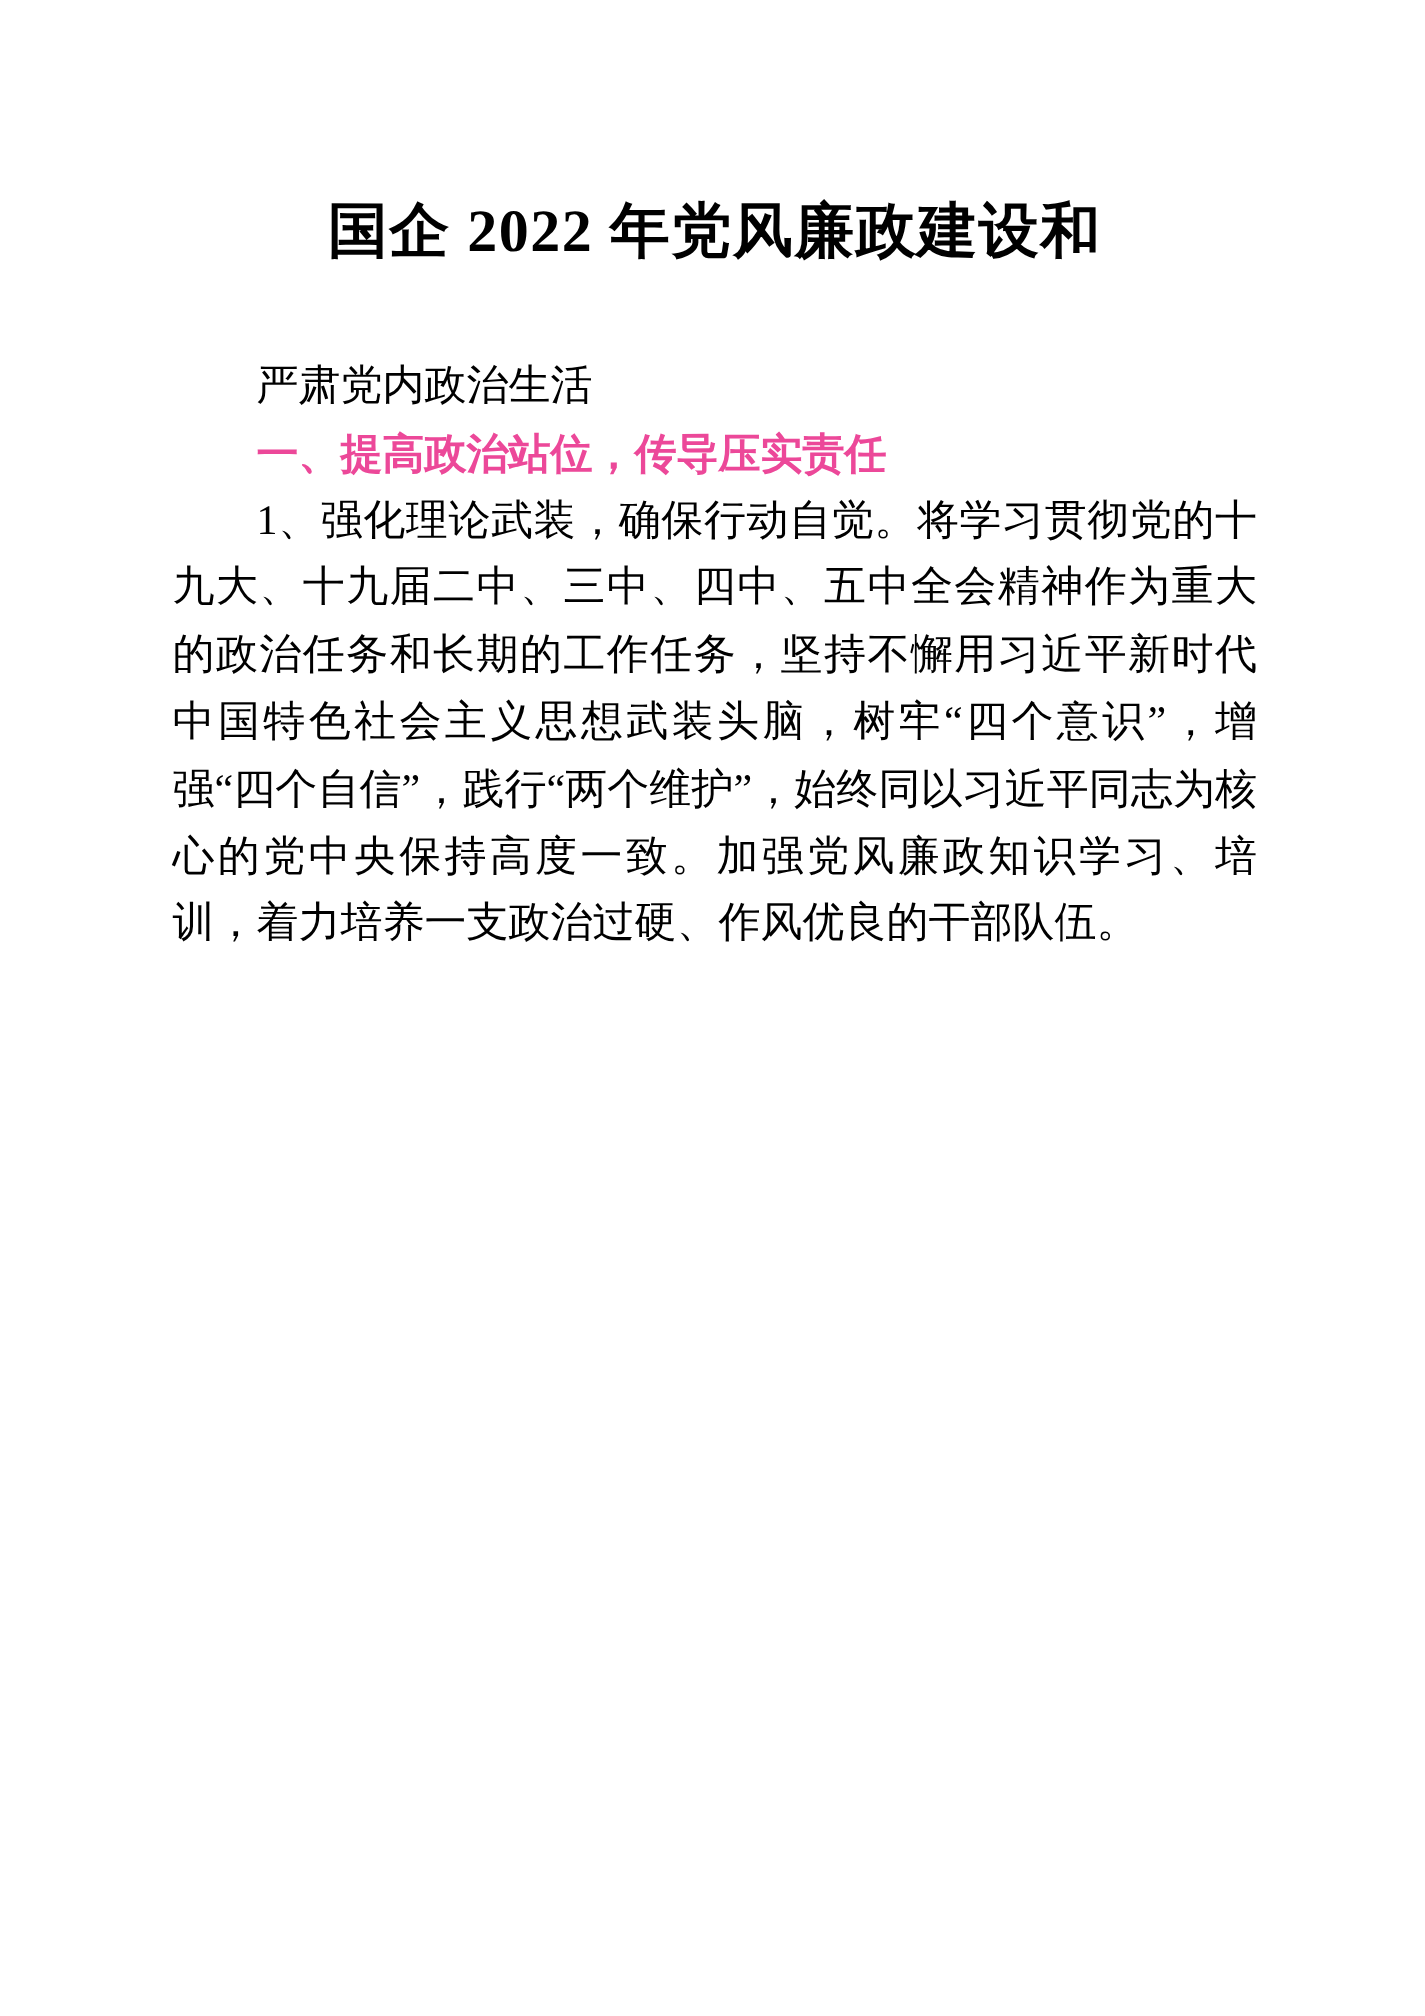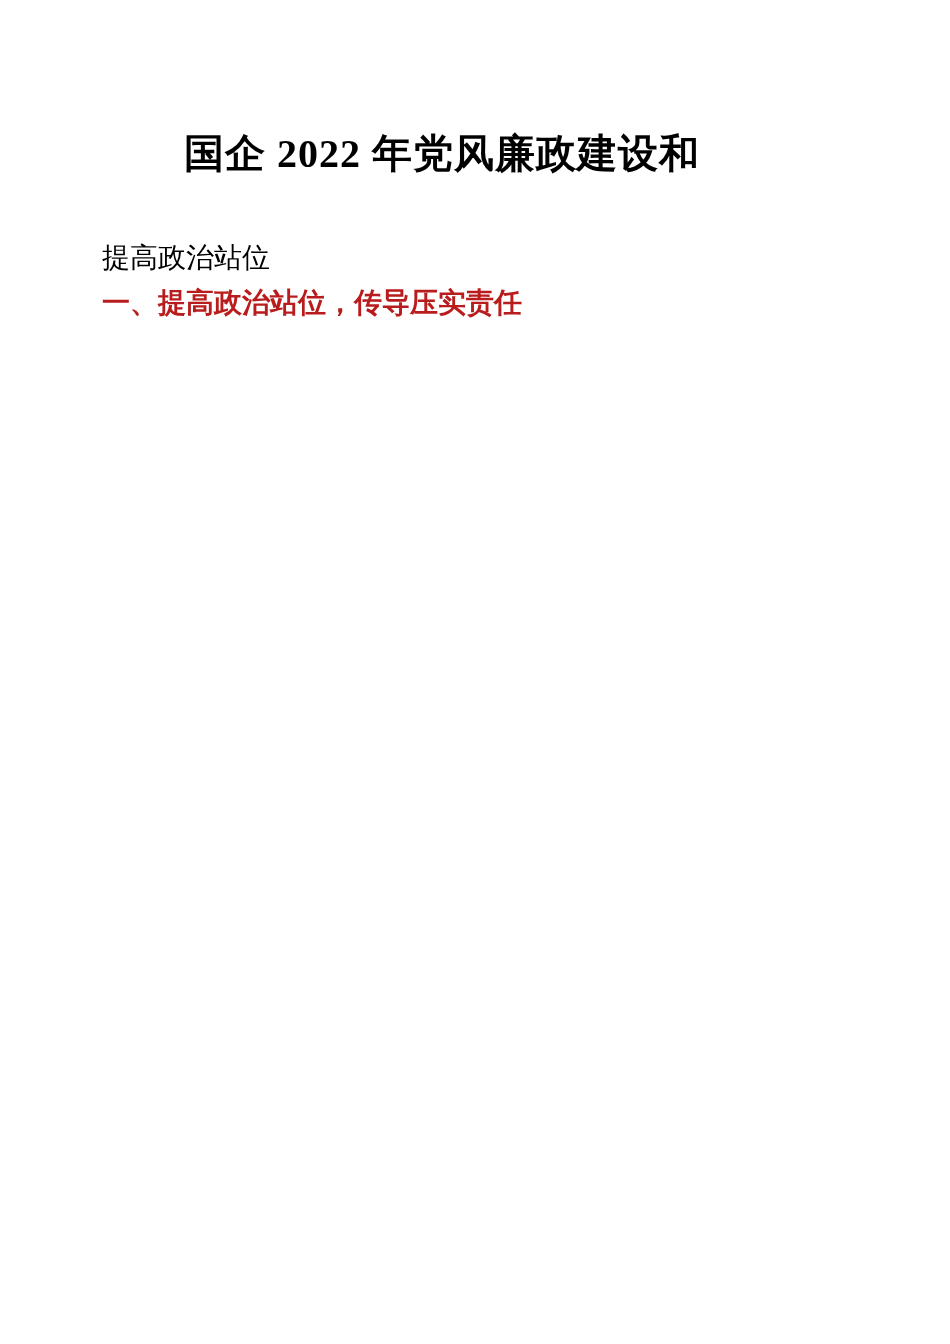--- a/index.html
+++ b/index.html
@@ -7,21 +7,21 @@
     padding: 0;
     background: #ffffff;
   }
   .page {
     position: relative;
     width: 950px;
     height: 1344px;
     background: #ffffff;
     overflow: hidden;
     box-sizing: border-box;
-    padding: 130px 112px 0 46px;
+    padding: 130px 112px 0 115px;
     color: #000000;
   }
   .doc-title {
     margin: 0 0 58px 0;
     text-align: center;
     font-family: "Liberation Serif", serif;
     font-weight: bold;
     font-size: 40px;
     line-height: 48px;
     letter-spacing: 1px;
@@ -36,28 +36,29 @@
     text-indent: 2em;
     color: #000000;
   }
   .section-heading {
     margin: 0;
     font-family: "Liberation Sans", sans-serif;
     font-weight: bold;
     font-size: 28px;
     line-height: 44.8px;
     text-indent: 2em;
-    color: #b91c1c;
+    color: #ec4899;
   }
 </style>
 </head>
 <body>
 
 <div class="page">
   <h1 class="doc-title">国企 2022 年党风廉政建设和</h1>
 
-  <p class="body-para">提高政治站位</p>
+  <p class="body-para">严肃党内政治生活</p>
 
 
   <h2 class="section-heading">一、提高政治站位，传导压实责任</h2>
 
+  <p class="body-para">1、强化理论武装，确保行动自觉。将学习贯彻党的十九大、十九届二中、三中、四中、五中全会精神作为重大的政治任务和长期的工作任务，坚持不懈用习近平新时代中国特色社会主义思想武装头脑，树牢“四个意识”，增强“四个自信”，践行“两个维护”，始终同以习近平同志为核心的党中央保持高度一致。加强党风廉政知识学习、培训，着力培养一支政治过硬、作风优良的干部队伍。</p>
 
 </div>
 
 </body></html>

